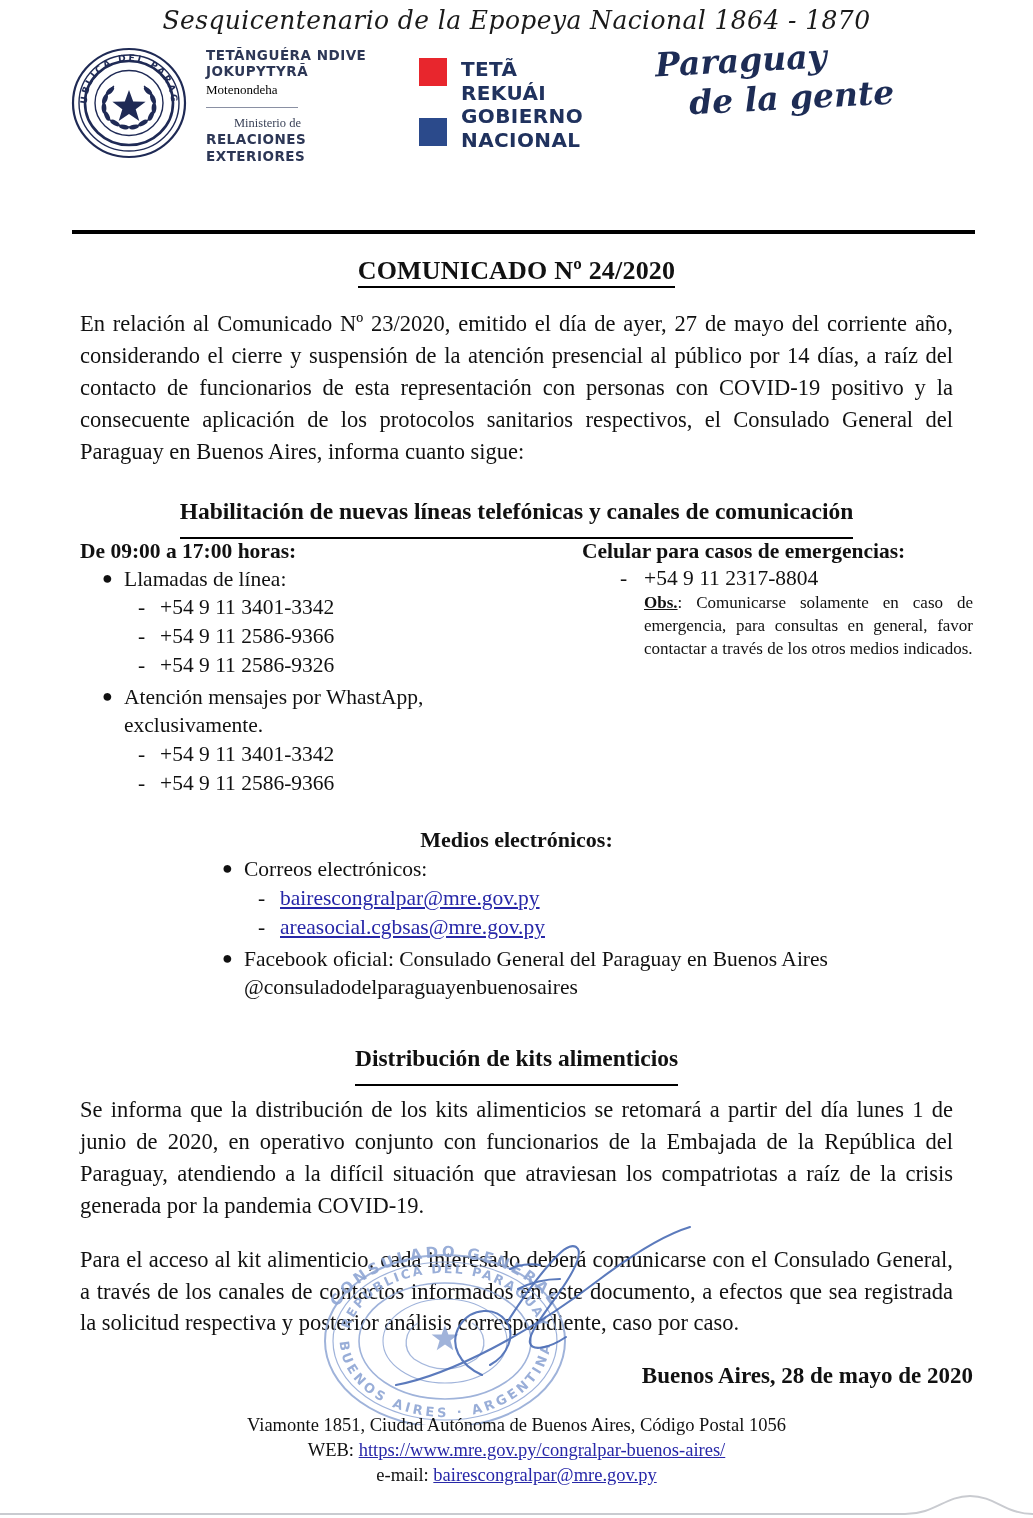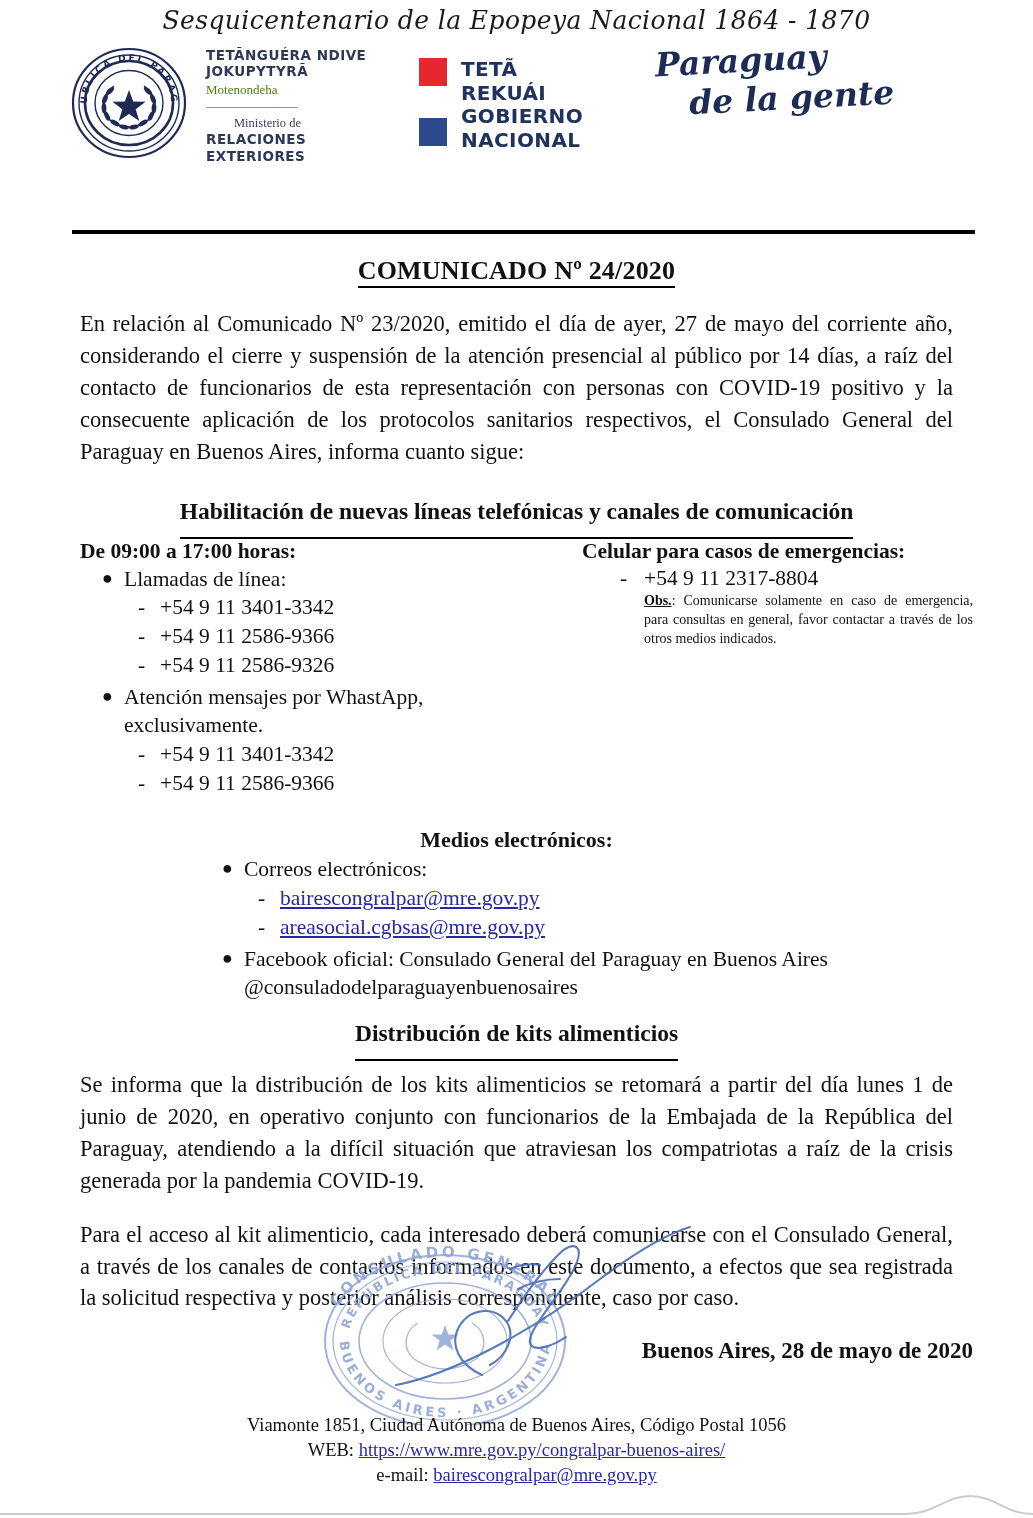--- a/index.html
+++ b/index.html
@@ -33,21 +33,21 @@
   .seal { width:118px; height:118px; flex:0 0 118px; margin-top:2px; }
   
   .ministry { margin-left:18px; margin-top:6px; width:175px; }
   .ministry .gn {
     font-family:"DejaVu Sans", sans-serif;
     font-weight:700; font-size:13.5px; line-height:1.18;
     letter-spacing:.5px; color:#2d3756;
   }
   .ministry .sub {
     font-family:"Liberation Serif", serif;
-    font-size:13px; color:#4d7c0f; margin-top:2px;
+    font-size:13px; color:#000000; margin-top:2px;
   }
   .ministry .rule { width:92px; height:1px; background:#8a90a3; margin:9px 0 8px 0; }
   .ministry .mini {
     font-family:"Liberation Serif", serif;
     font-size:12.5px; color:#3a4258; line-height:1.2;margin-left:28px;
   }
   .ministry .es {
     font-family:"DejaVu Sans", sans-serif;
     font-weight:700; font-size:13.5px; line-height:1.18;
     letter-spacing:.5px; color:#2d3756; margin-top:1px;
@@ -126,21 +126,21 @@
   ul.b > li > .bullet {
     position:absolute; left:-22px; top:0;
     font-size:18px; line-height:1.5;
   }
   ul.d { list-style:none; margin:0; padding:0 0 0 36px; }
   ul.d > li { position:relative; font-size:21.5px; line-height:1.34; }
   ul.d > li > .dash { position:absolute; left:-22px; top:0; }
 
   .col-r .em-list { padding-left:62px; }
   .col-r .em-list li > .dash { left:-24px; }
-  .obs { font-size:14px; line-height:1.33; text-align:justify; margin-left:62px; }
+  .obs { font-size:17px; line-height:1.33; text-align:justify; margin-left:62px; }
   .obs u { text-decoration:underline; font-weight:700; }
 
   
   h3.sub-center {
     margin:30px 0 2px 0; text-align:center;
     font-weight:700; font-size:22px;
     font-family:"Liberation Serif", serif;
   }
   .media { margin:0 80px 0 200px; }
   .media ul.b { padding-left:44px; }
@@ -345,21 +345,21 @@
           </ul>
         </li>
         <li style="margin-top:3px;">
           <span class="bullet">●</span>
           <span>Facebook oficial: Consulado General del Paraguay en Buenos Aires</span>
           <div>@consuladodelparaguayenbuenosaires</div>
         </li>
       </ul>
     </div>
 
-    <h2 class="section" style="margin-top:18px;">
+    <h2 class="section" style="margin-top:43px;">
       <span>Distribución de kits alimenticios</span>
     </h2>
 
     <p class="para">Se informa que la distribución de los kits alimenticios se retomará a partir del día lunes 1 de junio de 2020, en operativo conjunto con funcionarios de la Embajada de la República del Paraguay, atendiendo a la difícil situación que atraviesan los compatriotas a raíz de la crisis generada por la pandemia COVID-19.</p>
     <p class="para">Para el acceso al kit alimenticio, cada interesado deberá comunicarse con el Consulado General, a través de los canales de contactos informados en este documento, a efectos que sea registrada la solicitud respectiva y posterior análisis correspondiente, caso por caso.</p>
 
     <div class="sig-row">Buenos Aires, 28 de mayo de 2020</div>
   </div>
 
   <div class="stamp-layer">

